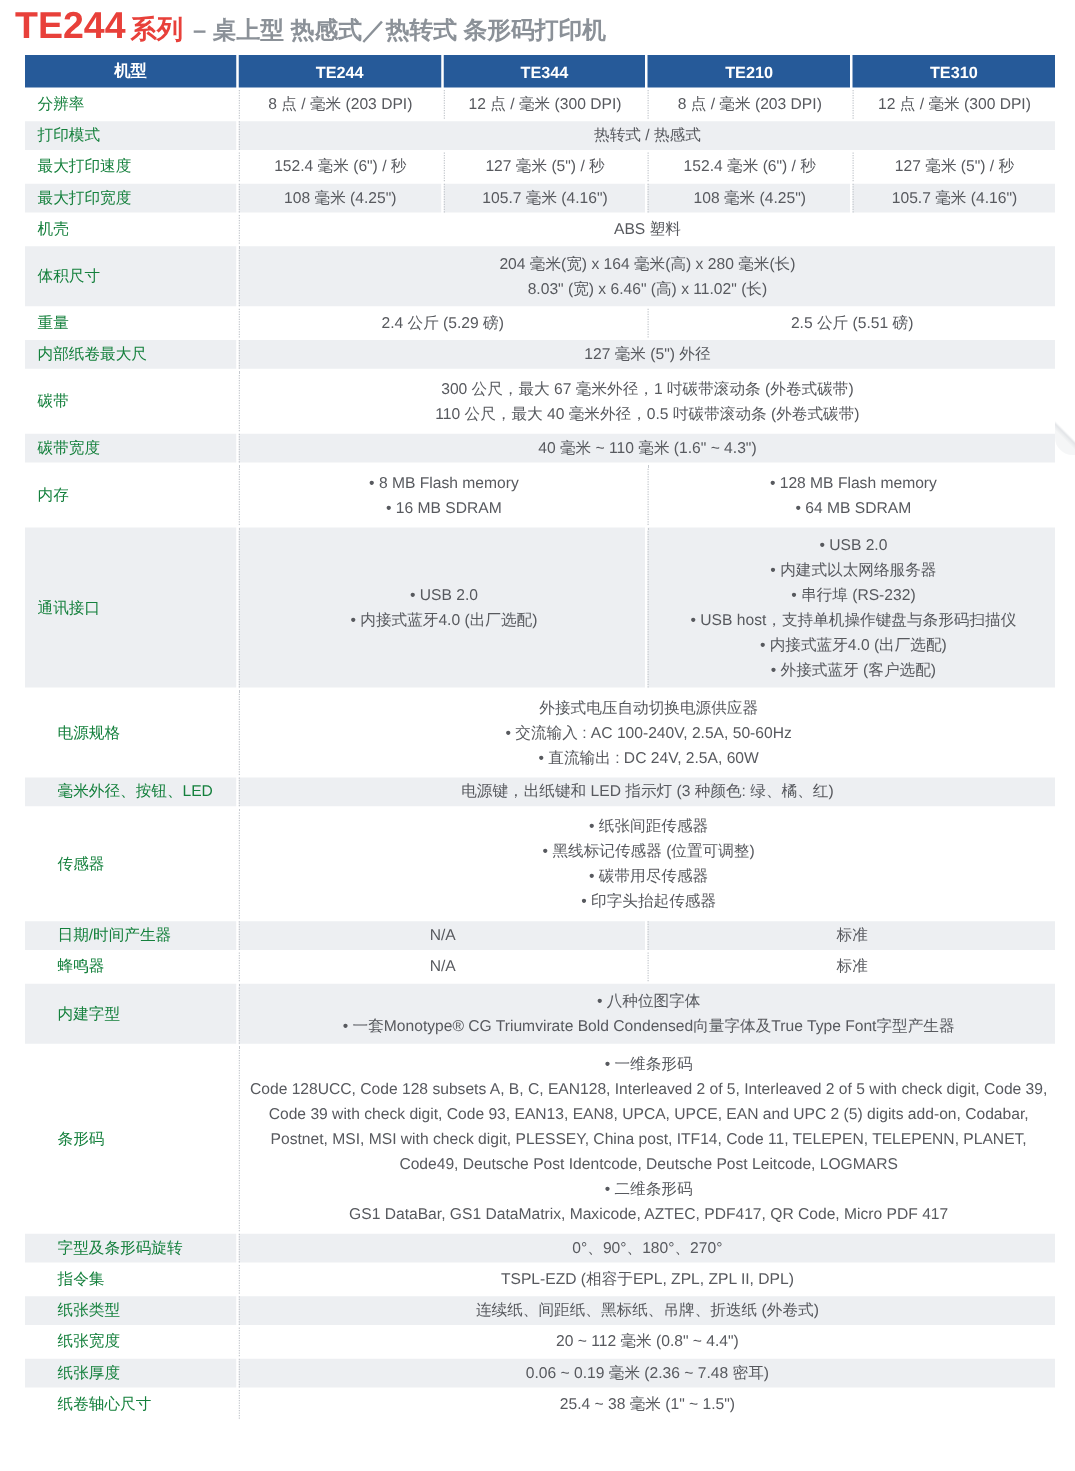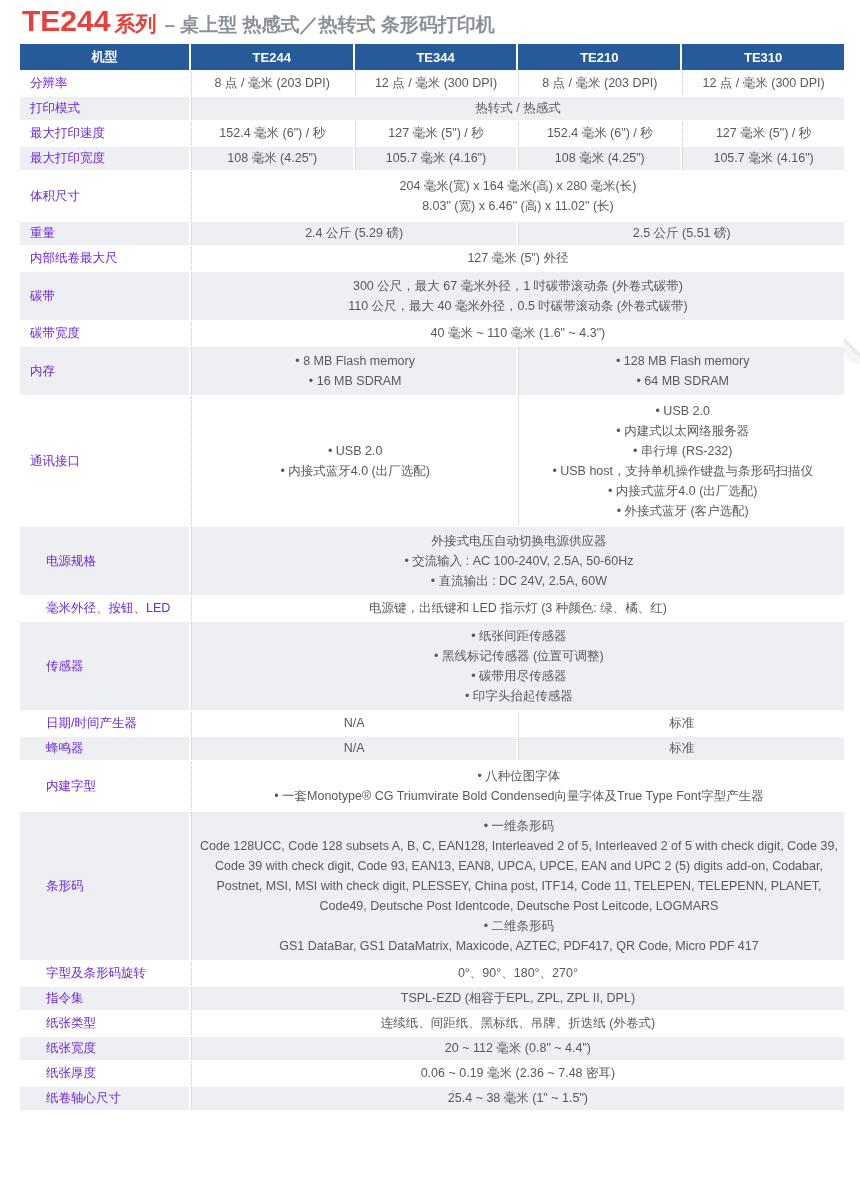--- a/index.html
+++ b/index.html
@@ -3,21 +3,21 @@
 <meta charset="utf-8">
 <style>
   html,body{margin:0;padding:0;background:#ffffff;}
   body{
     width:860px;height:1177px;overflow:hidden;position:relative;
     font-family:"Liberation Sans","DejaVu Sans",sans-serif;
     color:#57595e;
   }
   
   .title{
-    padding:4px 0 4px 22px;
+    padding:4px 0 4px 12px;
     white-space:nowrap;
   }
   .title .model{
     color:#e8403a;font-size:30px;font-weight:800;letter-spacing:0px;
   }
   .title .series{
     color:#e8403a;font-size:21px;font-weight:700;margin-left:4px;
   }
   .title .subtitle{
     color:#8b9198;font-size:19px;font-weight:600;margin-left:8px;
@@ -36,21 +36,21 @@
   thead th{
     background:#265a99;color:#ffffff;font-weight:700;font-size:13px;
     padding:4px 6px;height:17px;text-align:center;vertical-align:middle;margin-left:40px;
   }
   tbody td{
     padding:4px 6px;line-height:15px;vertical-align:middle;
     background:#ffffff;
   }
   tbody tr:nth-child(even) td{background:#edeff2;}
   tbody td + td{border-left:1px dotted #c5c9ce;margin-top:32px;}
-  td.lbl{text-align:left;padding-left:10px;color:#6d28d9;}
+  td.lbl{text-align:left;padding-left:10px;color:#15803d;}
   td.lbl.indent{padding-left:26px;}
   td.ctr{text-align:center;}
   td.pre{white-space:pre-line;line-height:20px;text-align:center;padding-left:8px;}
   td.ctr2{white-space:pre-line;line-height:20px;text-align:center;}
   
   .curl{
     position:absolute;right:0;top:330px;width:16px;height:34px;
     background:linear-gradient(225deg,#ffffff 45%,#e3e5e8 50%,#f5f6f7 60%);
     border-bottom-left-radius:14px;
   }
@@ -99,20 +99,24 @@
       <td class="ctr">127 毫米 (5") / 秒</td>
     </tr>
     <tr>
       <td class="lbl">最大打印宽度</td>
       <td class="ctr">108 毫米 (4.25")</td>
       <td class="ctr">105.7 毫米 (4.16")</td>
       <td class="ctr">108 毫米 (4.25")</td>
       <td class="ctr">105.7 毫米 (4.16")</td>
     </tr>
     <tr>
+      <td class="lbl">机壳</td>
+      <td class="ctr" colspan="4">ABS 塑料</td>
+    </tr>
+    <tr>
       <td class="lbl">体积尺寸</td>
       <td class="ctr2" colspan="4">204 毫米(宽) x 164 毫米(高) x 280 毫米(长)
 8.03" (宽) x 6.46" (高) x 11.02" (长)</td>
     </tr>
     <tr>
       <td class="lbl">重量</td>
       <td class="ctr" colspan="2">2.4 公斤 (5.29 磅)</td>
       <td class="ctr" colspan="2">2.5 公斤 (5.51 磅)</td>
     </tr>
     <tr>

